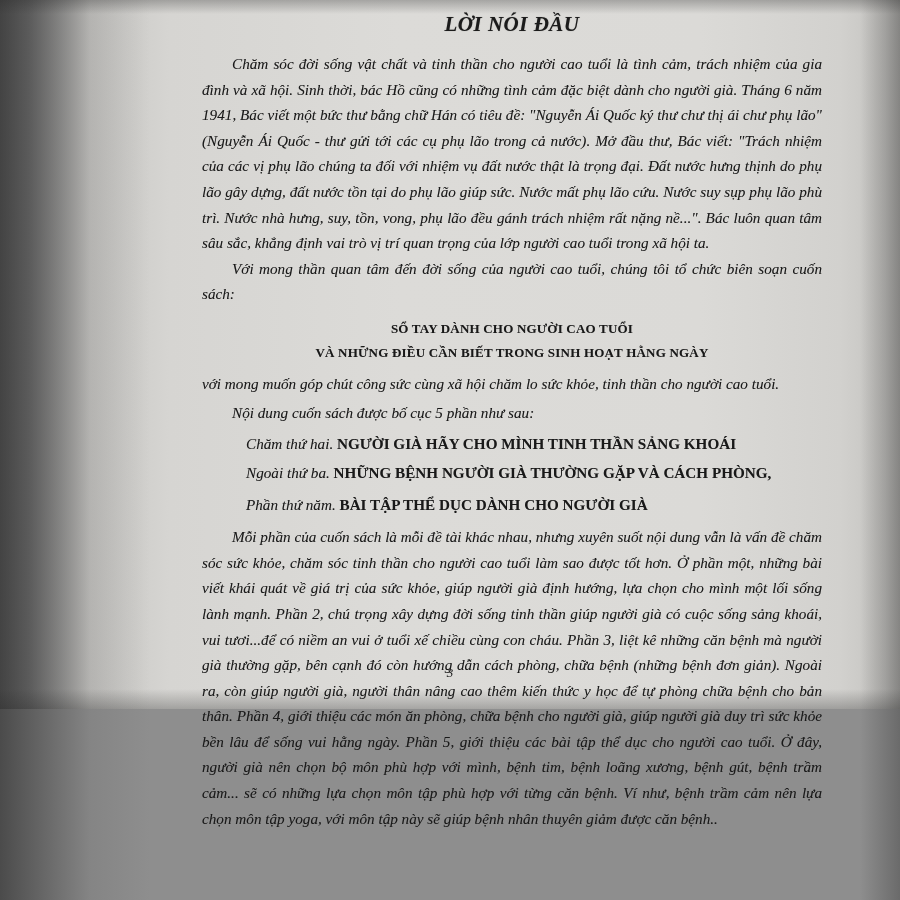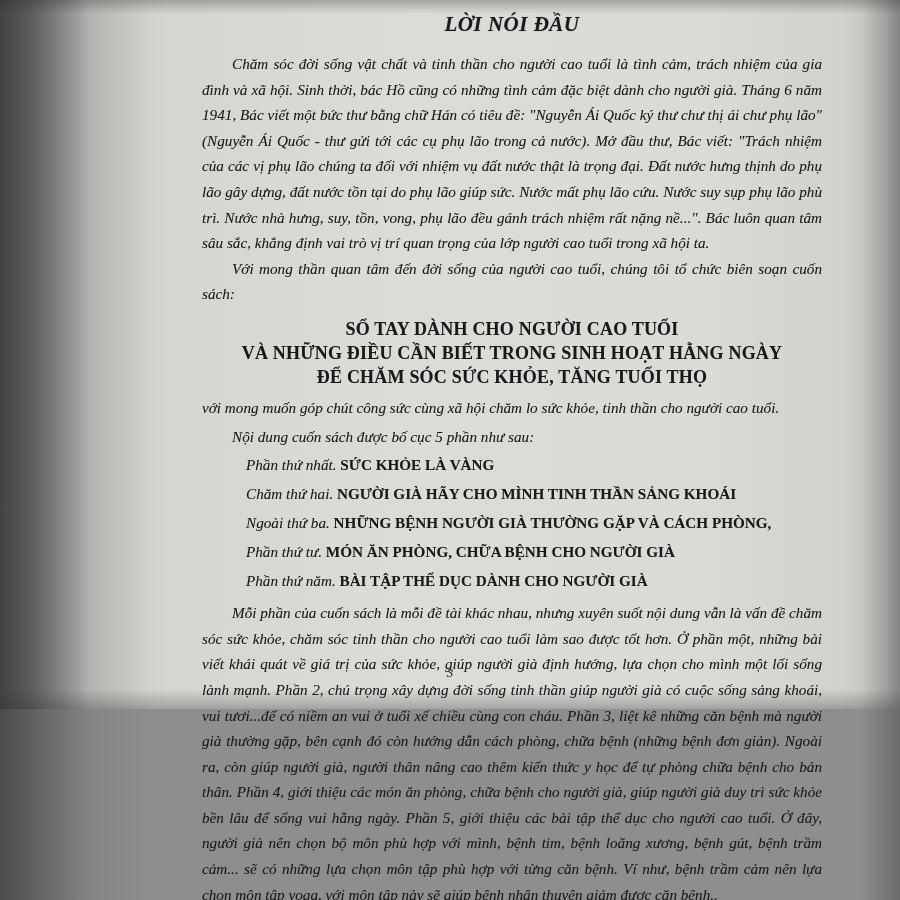--- a/index.html
+++ b/index.html
@@ -55,21 +55,21 @@
     text-indent: 30px;
     text-align: justify;
   }
   p.para.no-indent {
     text-indent: 0;
   }
   .book-title {
     text-align: center;
     font-weight: bold;
     font-style: normal;
-    font-size: 18px;
+    font-size: 13px;
     line-height: 24px;
     letter-spacing: 0.2px;
     margin: 10px 0 6px 0;
     text-transform: uppercase;
   }
   .book-title div {
     white-space: nowrap;
   }
   .part-line {
     text-indent: 44px;
@@ -145,56 +145,47 @@
 
     <div class="body-col">
 
       <p class="para">Chăm sóc đời sống vật chất và tinh thần cho người cao tuổi là tình cảm, trách nhiệm của gia đình và xã hội. Sinh thời, bác Hồ cũng có những tình cảm đặc biệt dành cho người già. Tháng 6 năm 1941, Bác viết một bức thư bằng chữ Hán có tiêu đề: "Nguyễn Ái Quốc ký thư chư thị ái chư phụ lão" (Nguyễn Ái Quốc - thư gửi tới các cụ phụ lão trong cả nước). Mở đầu thư, Bác viết: "Trách nhiệm của các vị phụ lão chúng ta đối với nhiệm vụ đất nước thật là trọng đại. Đất nước hưng thịnh do phụ lão gây dựng, đất nước tồn tại do phụ lão giúp sức. Nước mất phụ lão cứu. Nước suy sụp phụ lão phù trì. Nước nhà hưng, suy, tồn, vong, phụ lão đều gánh trách nhiệm rất nặng nề...". Bác luôn quan tâm sâu sắc, khẳng định vai trò vị trí quan trọng của lớp người cao tuổi trong xã hội ta.</p>
 
       <p class="para">Với mong thần quan tâm đến đời sống của người cao tuổi, chúng tôi tổ chức biên soạn cuốn sách:</p>
 
       <div class="book-title">
         <div>SỔ TAY DÀNH CHO NGƯỜI CAO TUỔI</div>
         <div>VÀ NHỮNG ĐIỀU CẦN BIẾT TRONG SINH HOẠT HẰNG NGÀY</div>
-        <div>ĐỂ CHĂM SÓC SỨC KHỎE, TĂNG TUỔI THỌ</div>
       </div>
 
       <p class="para no-indent">với mong muốn góp chút công sức cùng xã hội chăm lo sức khỏe, tinh thần cho người cao tuổi.</p>
 
       <div class="spacer-xs"></div>
 
       <p class="para">Nội dung cuốn sách được bố cục 5 phần như sau:</p>
 
       <div class="spacer-xs"></div>
 
-      <div class="part-line">
-        <span class="lead">Phần thứ nhất.</span>
-        <span class="name">SỨC KHỎE LÀ VÀNG</span>
-      </div>
 
       <div class="spacer-xs"></div>
 
       <div class="part-line">
         <span class="lead">Chăm thứ hai.</span>
         <span class="name">NGƯỜI GIÀ HÃY CHO MÌNH TINH THẦN SẢNG KHOÁI</span>
       </div>
 
       <div class="spacer-xs"></div>
 
       <div class="part-line">
         <span class="lead">Ngoài thứ ba.</span>
         <span class="name">NHỮNG BỆNH NGƯỜI GIÀ THƯỜNG GẶP VÀ CÁCH PHÒNG,</span>
       </div>
 
       <div class="spacer-xs"></div>
 
-      <div class="part-line">
-        <span class="lead">Phần thứ tư.</span>
-        <span class="name">MÓN ĂN PHÒNG, CHỮA BỆNH CHO NGƯỜI GIÀ</span>
-      </div>
 
       <div class="spacer-xs"></div>
 
       <div class="part-line">
         <span class="lead">Phần thứ năm.</span>
         <span class="name">BÀI TẬP THỂ DỤC DÀNH CHO NGƯỜI GIÀ</span>
       </div>
 
       <div class="spacer-sm"></div>
 

